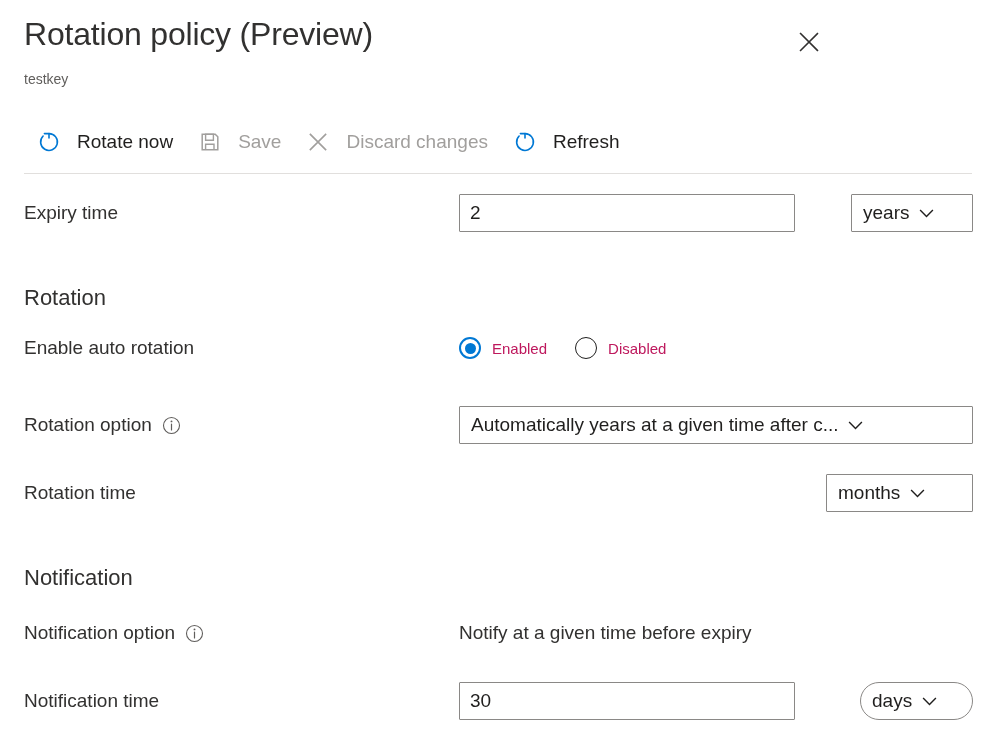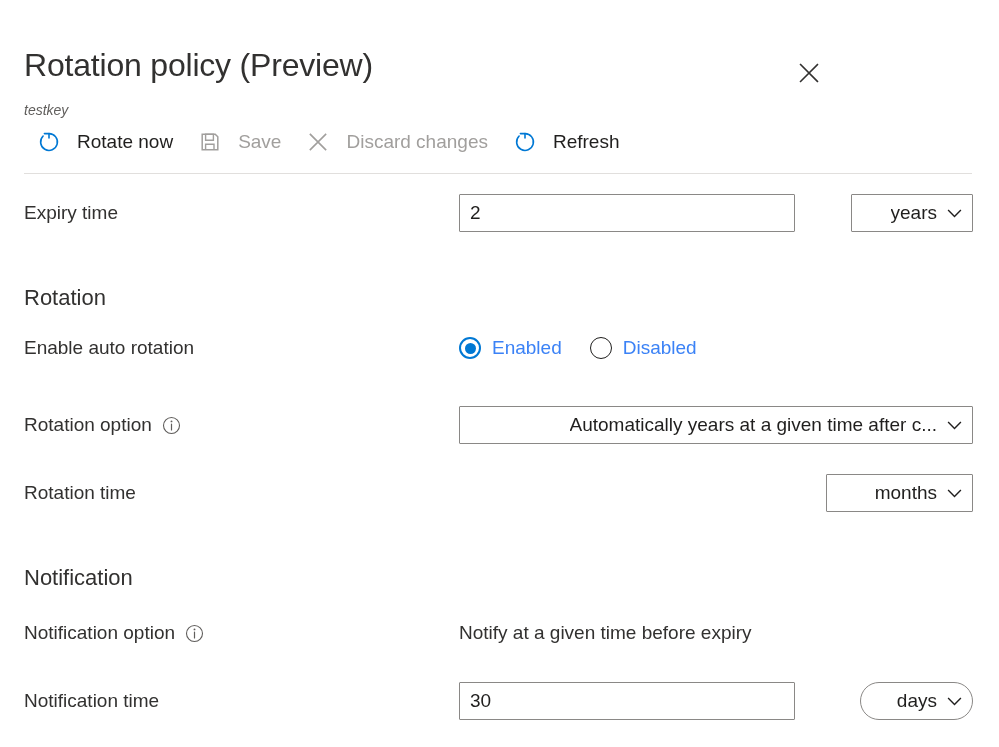--- a/index.html
+++ b/index.html
@@ -15,21 +15,20 @@
     overflow: hidden;
     position: relative;
   }
 
   
   .header {
     position: absolute;
     left: 0; top: 0;
     width: 851px;
     height: 110px;
-    margin-top: 31px;
   }
   .page-title {
     position: absolute;
     left: 24px;
     top: 14px;
     font-size: 32px;
     font-weight: 400;
     letter-spacing: -0.2px;
     color: #323130;
     line-height: 1.25;
@@ -37,21 +36,20 @@
   }
   .page-subtitle {
     position: absolute;
     left: 24px;
     top: 70px;
     font-size: 14px;
     font-weight: 400;
     color: #605e5c;
     line-height: 1.3;
     white-space: nowrap;
-    font-style: italic;
   }
   .close-button {
     position: absolute;
     right: 22px;
     top: 22px;
     width: 40px;
     height: 40px;
     display: flex;
     align-items: center;
     justify-content: center;
@@ -176,21 +174,21 @@
   .dropdown {
     position: absolute;
     top: 50%;
     transform: translateY(-50%);
     box-sizing: border-box;
     height: 38px;
     border: 1px solid #8a8886;
     background: #ffffff;
     display: flex;
     align-items: center;
-    justify-content: flex-end;
+    justify-content: flex-start;
     padding: 0 9px 0 11px;
     cursor: pointer;
     border-radius: 1px;
     gap: 8px;
   }
   .dropdown-text {
     font-size: 19px;
     color: #201f1e;
     white-space: nowrap;
     overflow: hidden;
@@ -249,22 +247,22 @@
   .radio-dot {
     width: 11px;
     height: 11px;
     border-radius: 50%;
     background: transparent;
   }
   .radio-option.selected .radio-dot {
     background: #0078d4;
   }
   .radio-label {
-    font-size: 19px;
-    color: #3b82f6;
+    font-size: 15px;
+    color: #be185d;
     white-space: nowrap;
   }
 </style>
 </head>
 <body>
 
 <div class="header">
   <div class="page-title">Rotation policy (Preview)</div>
   <div class="page-subtitle">testkey</div>
   <button class="close-button" aria-label="Close">

